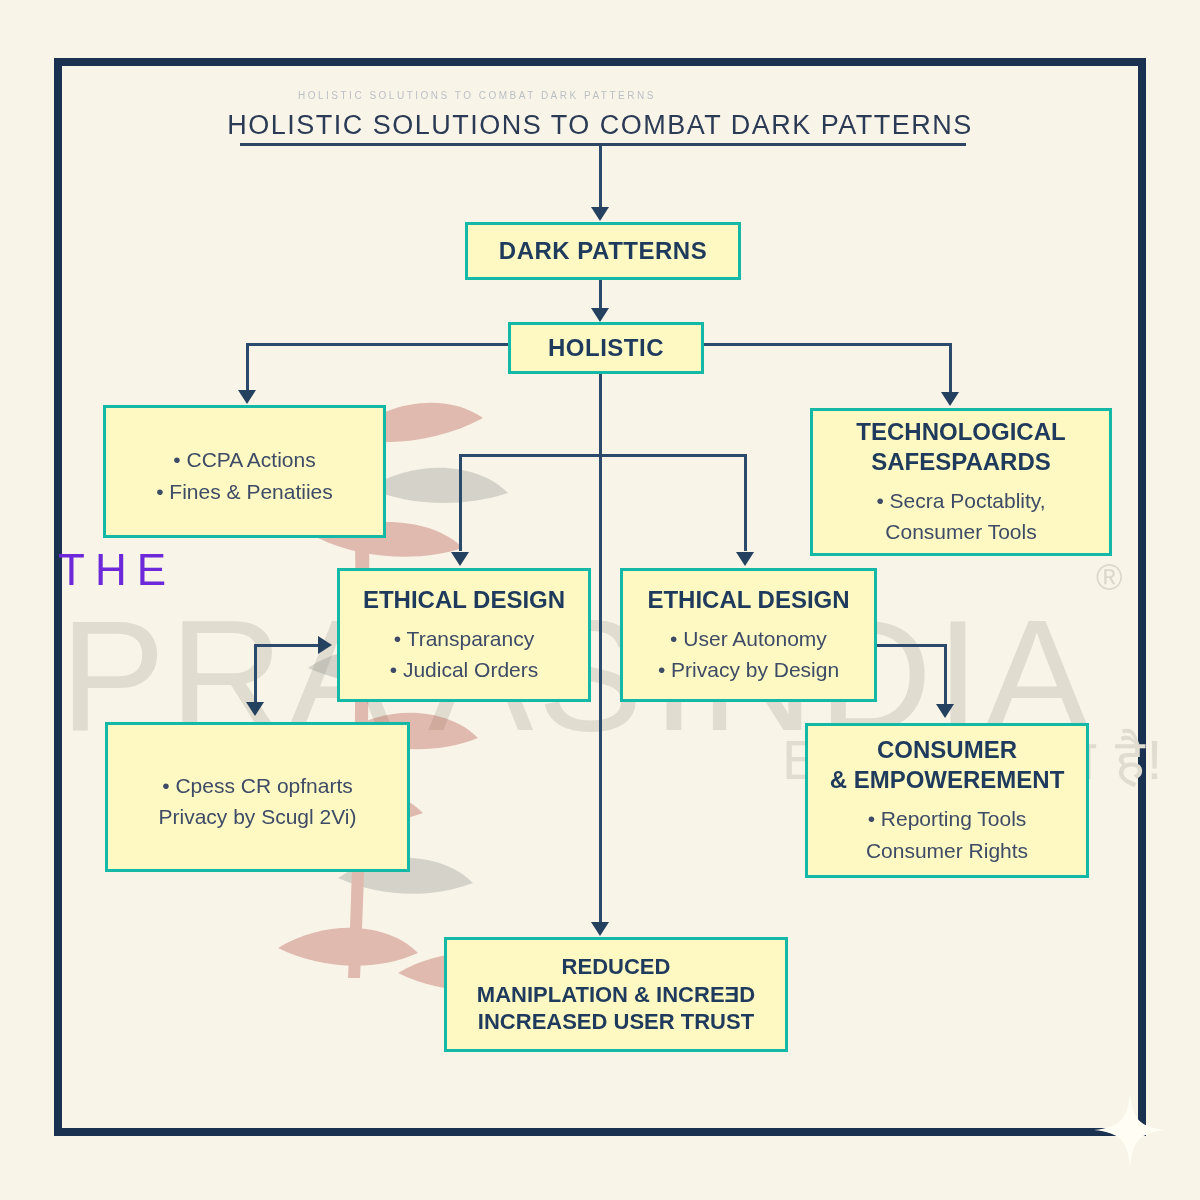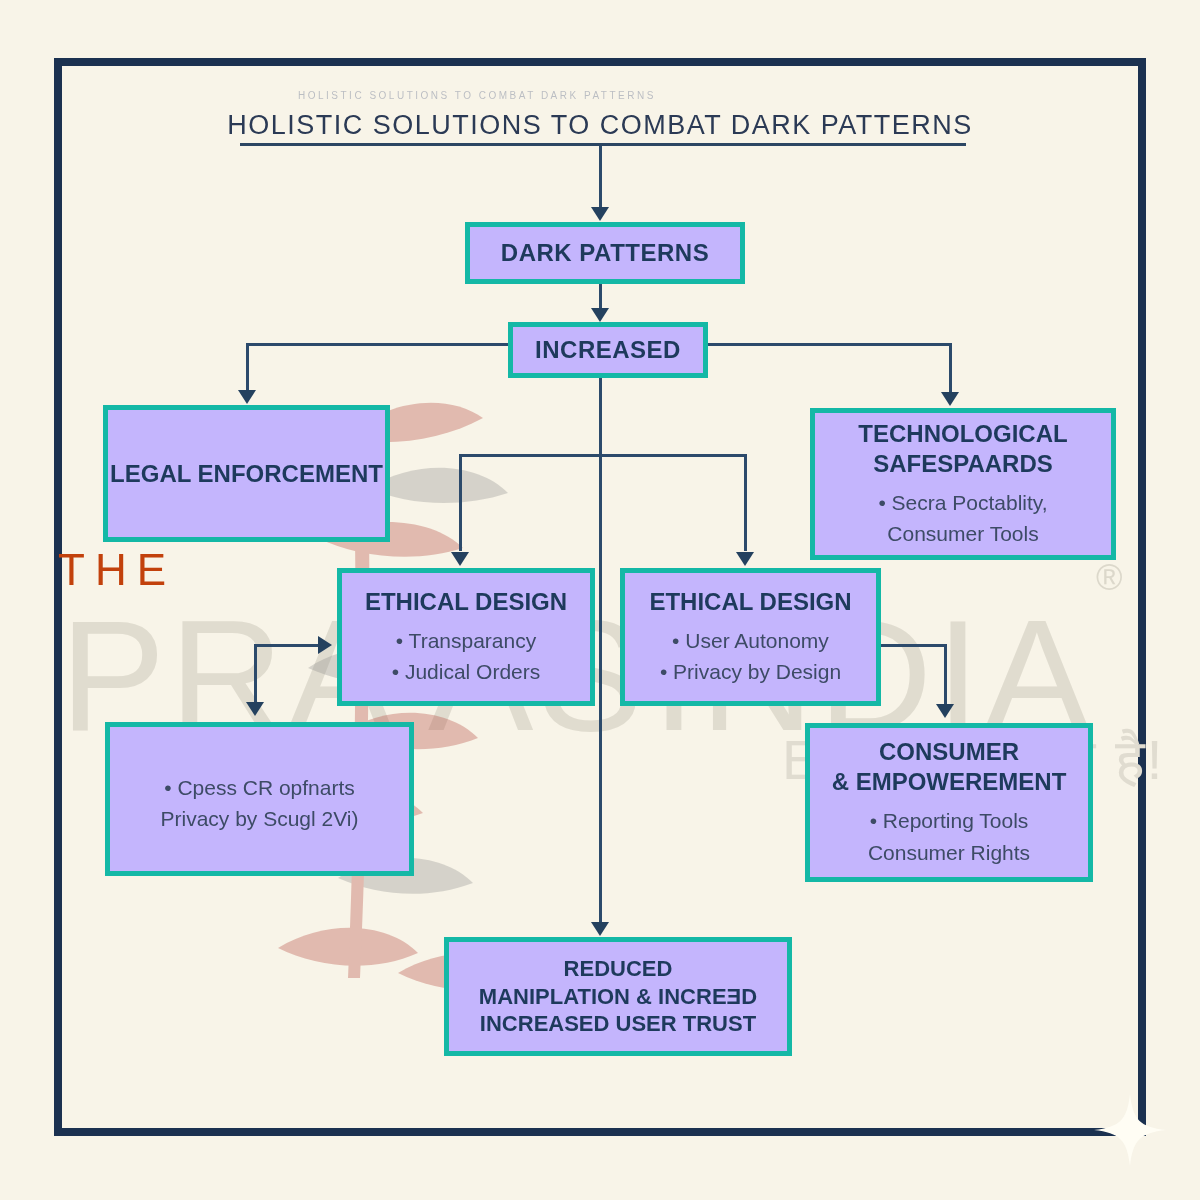--- a/index.html
+++ b/index.html
@@ -7,41 +7,41 @@
     width:1200px;height:1200px;position:relative;overflow:hidden;
     background:#f8f4e8;
     font-family:"Liberation Sans", sans-serif;
   }
   .frame{
     position:absolute;left:54px;top:58px;width:1076px;height:1062px;
     border:8px solid #1b3150;background:transparent;
   }
   
   .wm{position:absolute;color:#dedacd;z-index:1;user-select:none;line-height:1;}
-  .wm-the{left:58px;top:548px;font-size:44px;letter-spacing:10px;color:#c2410c;}
+  .wm-the{left:58px;top:548px;font-size:44px;letter-spacing:10px;color:#6d28d9;}
   .wm-big{font-size:158px;top:596px;font-weight:500;color:#e0dccf;letter-spacing:4px;}
   .wm-pra{left:60px;}
   .wm-as{left:428px;}
   .wm-india{left:652px;}
   .wm-reg{left:1096px;top:560px;font-size:36px;color:#dcd8cb;}
   .wm-tag{left:782px;top:732px;font-size:56px;color:#e0dcd0;letter-spacing:2px;}
   .ghost-row{
     position:absolute;left:298px;top:90px;width:668px;height:14px;overflow:hidden;
     font-size:10px;letter-spacing:2.5px;color:#5a6788;opacity:.38;white-space:nowrap;z-index:2;
   }
   
   .flame{position:absolute;left:248px;top:378px;z-index:1;}
   
   .title{
     position:absolute;left:0;top:110px;width:1200px;text-align:center;z-index:4;
     font-size:27px;letter-spacing:1.5px;color:#2b3a55;
   }
   .title-rule{position:absolute;left:240px;top:143px;width:726px;height:3px;background:#2c4663;z-index:4;}
   .box{
-    position:absolute;border:5px solid #14b8a6;background:#c4b5fd;z-index:3;
+    position:absolute;border:3px solid #14b8a6;background:#fef9c3;z-index:3;
     display:flex;flex-direction:column;align-items:center;justify-content:center;
     text-align:center;
   }
   .box-title{font-weight:bold;font-size:24px;color:#1e3a5c;white-space:pre-line;line-height:1.25;}
   .box-body{font-size:21px;color:#3d4b66;margin-top:8px;line-height:1.5;white-space:pre-line;}
   .hub{font-weight:bold;font-size:24px;color:#1e3a5c;letter-spacing:.5px;}
   .ln{position:absolute;background:#2c4a6b;z-index:2;}
   .arr-d{position:absolute;width:0;height:0;z-index:2;
     border-left:9px solid transparent;border-right:9px solid transparent;border-top:14px solid #24415f;}
   .arr-r{position:absolute;width:0;height:0;z-index:2;
@@ -109,25 +109,26 @@
 
 <div class="ln" style="left:871px;top:644px;width:76px;height:3px;"></div>
 <div class="ln" style="left:944px;top:644px;width:3px;height:60px;"></div>
 <div class="arr-d" style="left:936px;top:704px;"></div>
 
 <div class="box" style="left:465px;top:222px;width:270px;height:52px;">
   <div class="hub">DARK PATTERNS</div>
 </div>
 
 <div class="box" style="left:508px;top:322px;width:190px;height:46px;">
-  <div class="hub">INCREASED</div>
+  <div class="hub">HOLISTIC</div>
 </div>
 
 <div class="box" style="left:103px;top:405px;width:277px;height:127px;">
-  <div class="box-title">LEGAL ENFORCEMENT</div>
+  <div class="box-body">• CCPA Actions
+• Fines &amp; Penatiies</div>
 </div>
 
 <div class="box" style="left:810px;top:408px;width:296px;height:142px;">
   <div class="box-title">TECHNOLOGICAL
 SAFESPAARDS</div>
   <div class="box-body">• Secra Poctablity,
 Consumer Tools</div>
 </div>
 
 <div class="box" style="left:337px;top:568px;width:248px;height:128px;">

